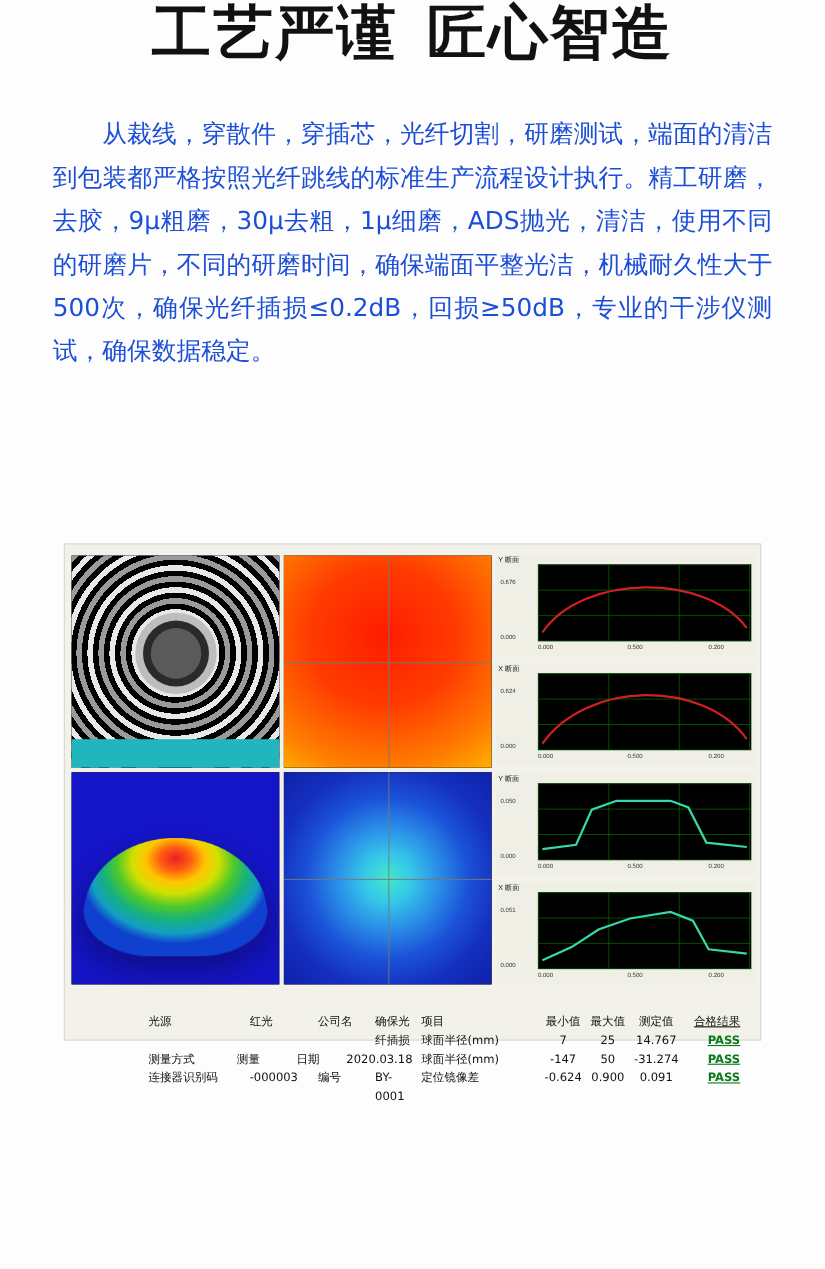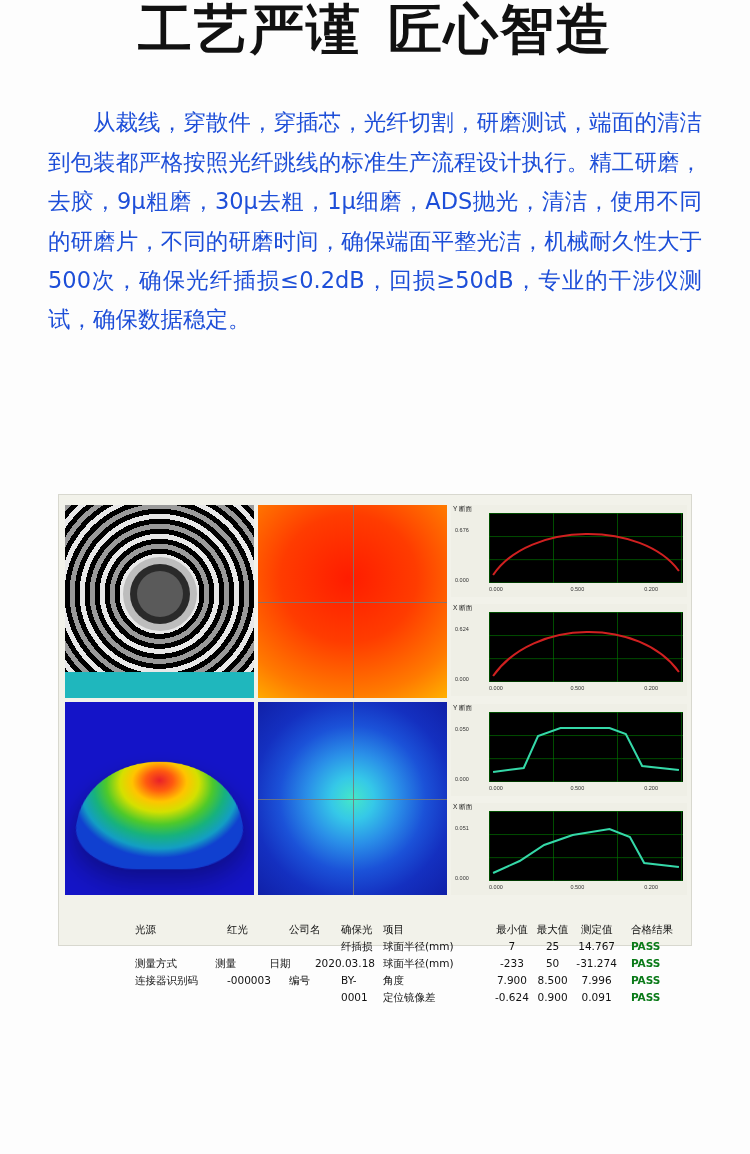--- a/index.html
+++ b/index.html
@@ -253,22 +253,23 @@
     white-space: nowrap;
   }
   .resulttbl th:first-child, .resulttbl td:first-child {
     text-align: left;
     padding-left: 0;
     min-width: 104px;
   }
   .resulttbl .pass {
     color: #0a7a18;
     font-weight: bold;
-    text-align: left;
+    text-align: right;
     padding-left: 10px;
+    text-decoration: underline;
   }
   .resulttbl thead th { color: #111; }
 </style>
 </head>
 <body>
 
 <div class="page">
 
   <h1 class="headline">
     <span>工艺严谨</span><span class="gap"></span><span>匠心智造</span>
@@ -408,30 +409,23 @@
         <tbody>
           <tr>
             <td>球面半径(mm)</td>
             <td>7</td>
             <td>25</td>
             <td>14.767</td>
             <td class="pass">PASS</td>
           </tr>
           <tr>
             <td>球面半径(mm)</td>
-            <td>-233</td>
+            <td>-147</td>
             <td>50</td>
             <td>-31.274</td>
-            <td class="pass">PASS</td>
-          </tr>
-          <tr>
-            <td>角度</td>
-            <td>7.900</td>
-            <td>8.500</td>
-            <td>7.996</td>
             <td class="pass">PASS</td>
           </tr>
           <tr>
             <td>定位镜像差</td>
             <td>-0.624</td>
             <td>0.900</td>
             <td>0.091</td>
             <td class="pass">PASS</td>
           </tr>
         </tbody>

